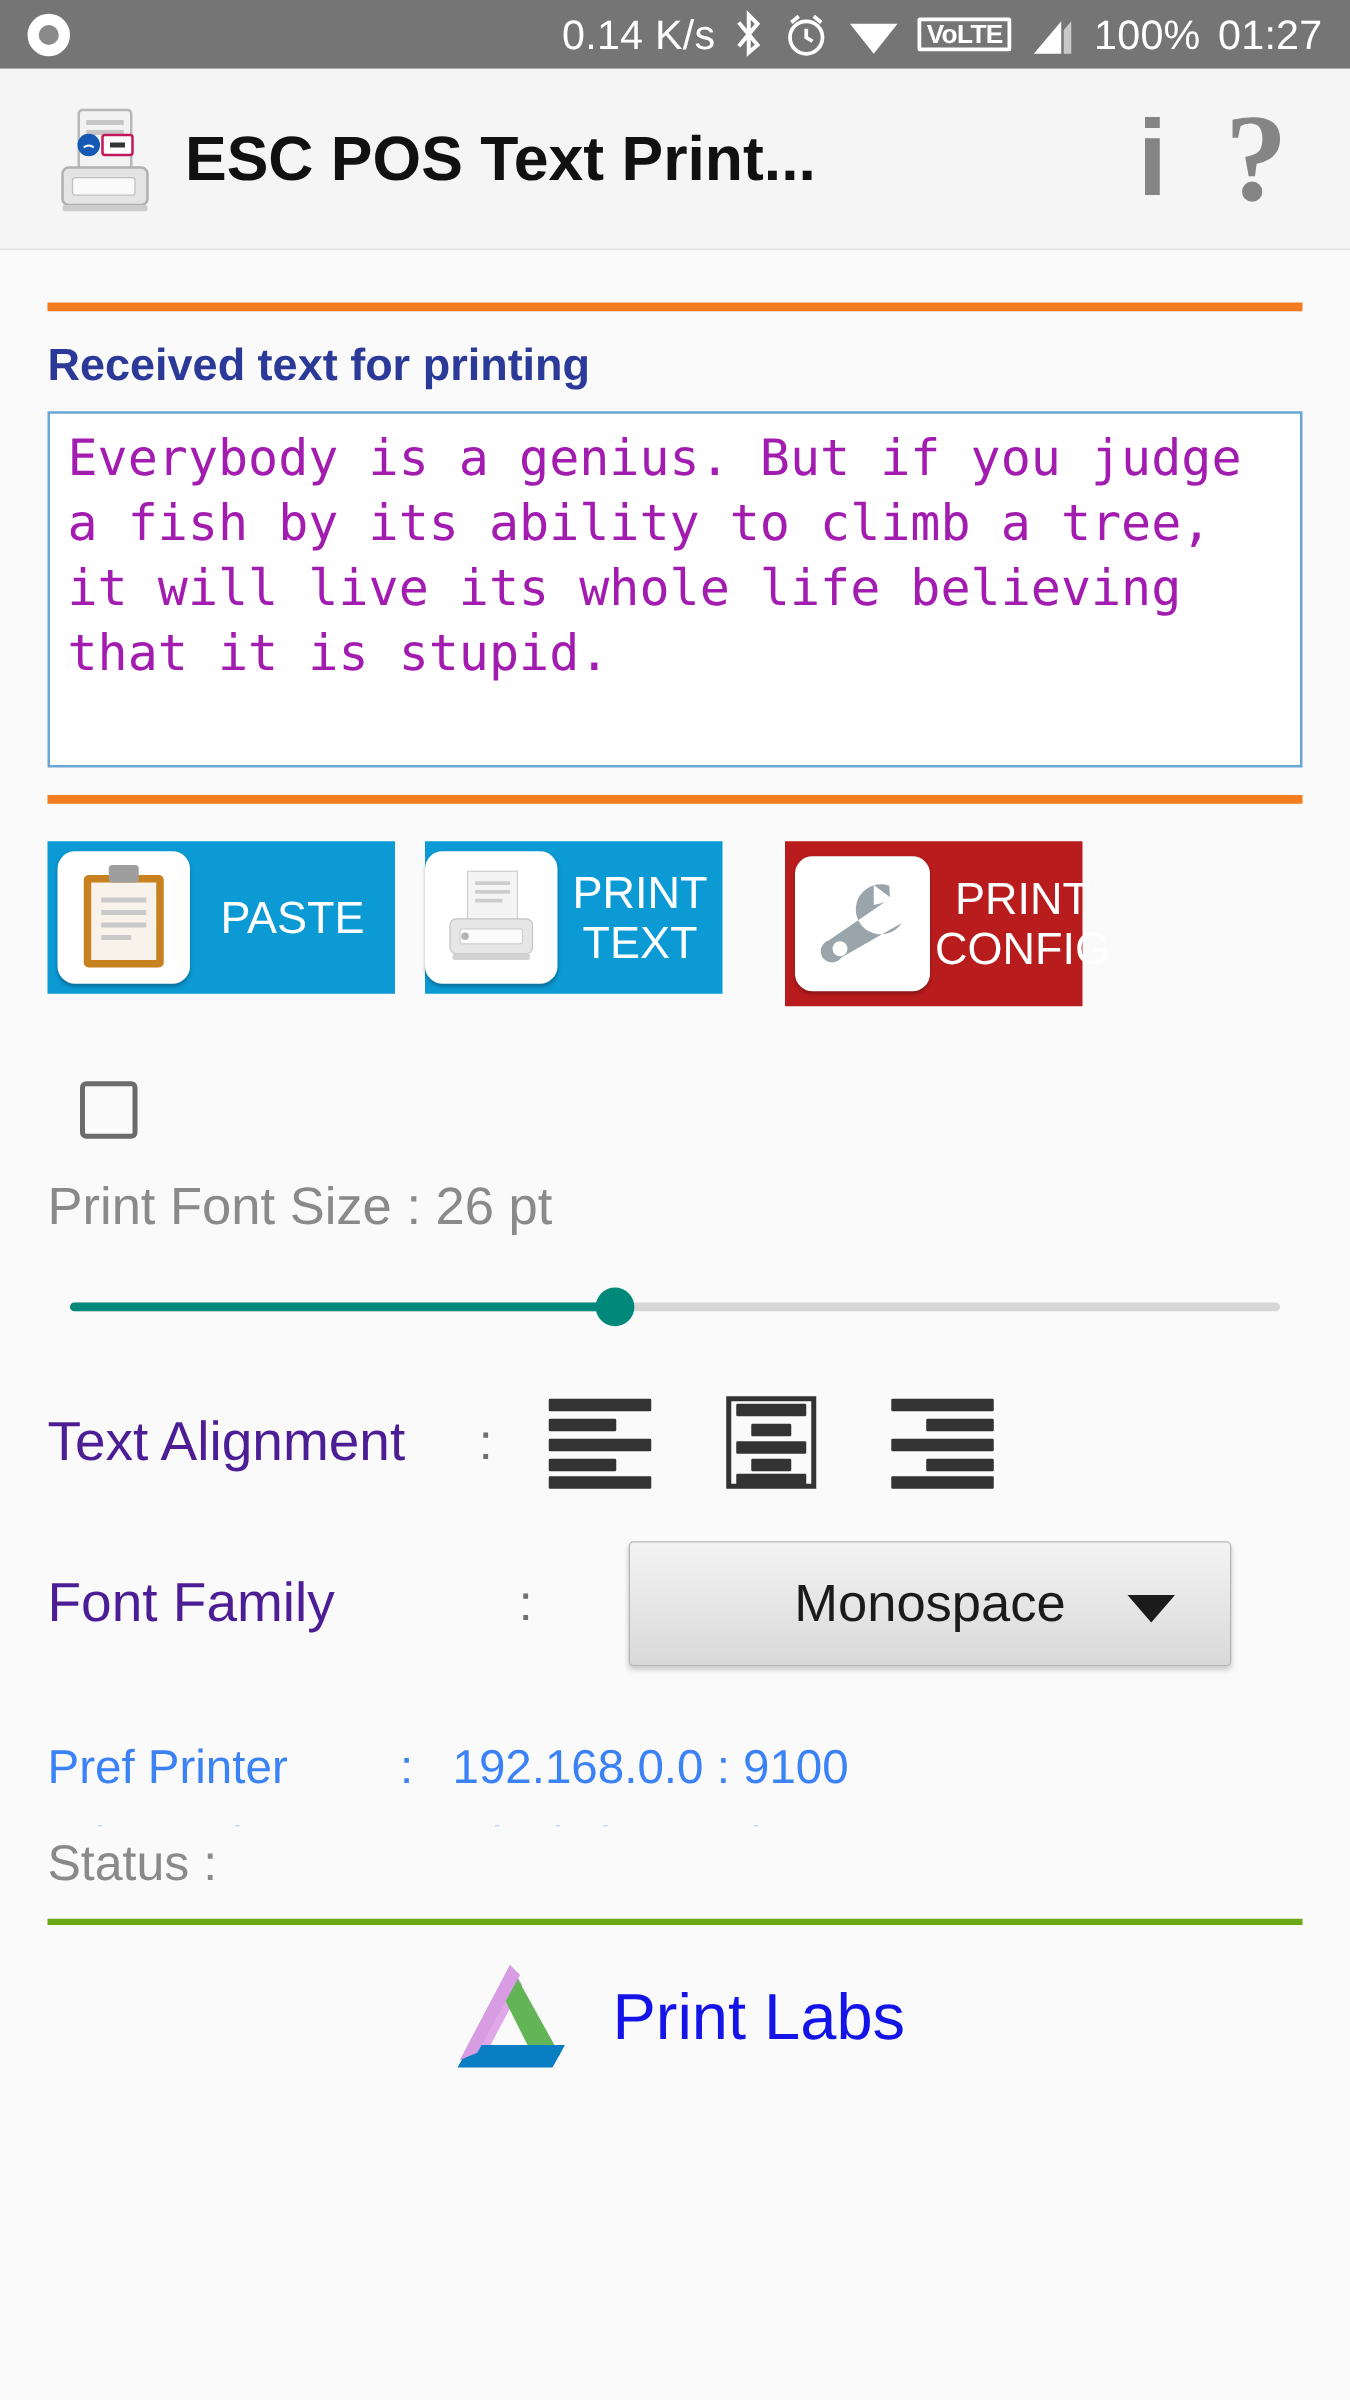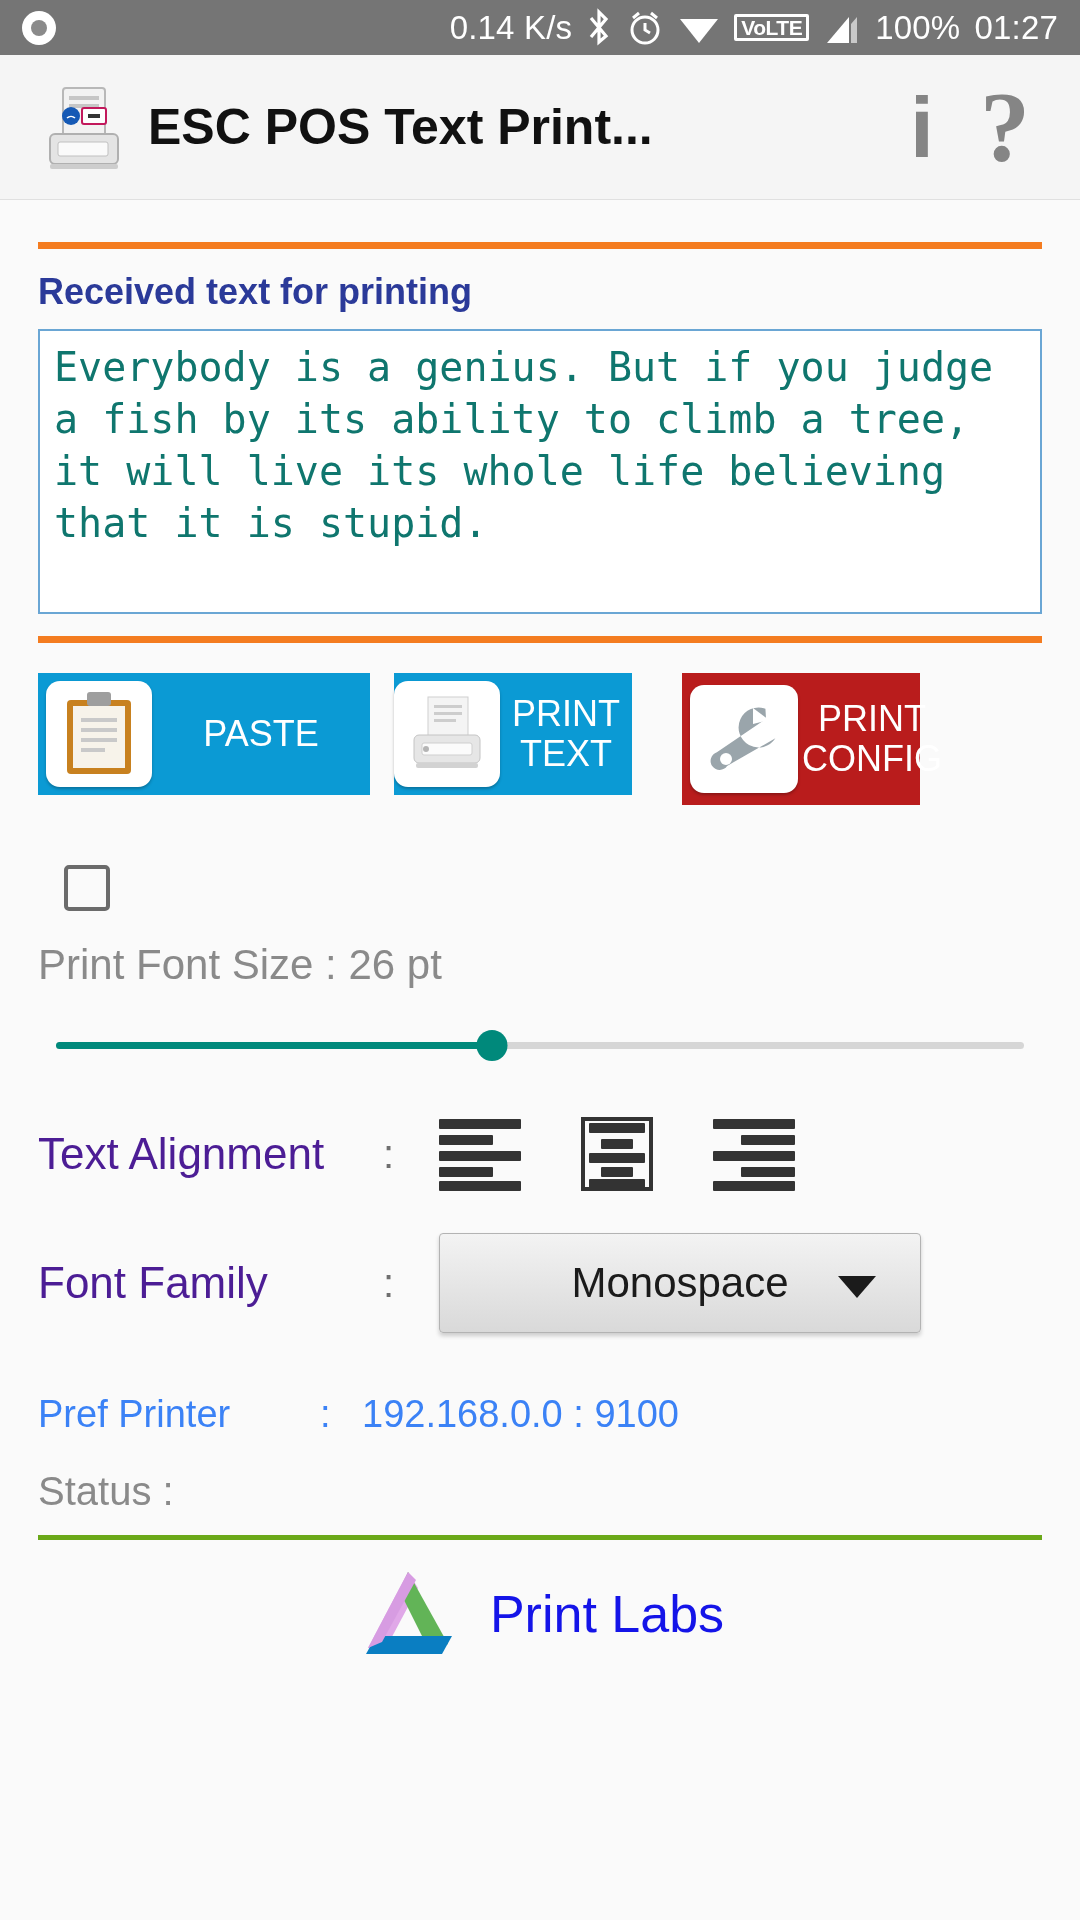--- a/index.html
+++ b/index.html
@@ -72,31 +72,31 @@
   .textbox {
     margin: 16px 38px 0 38px;
     border: 2px solid #6aa6d4;
     background: #ffffff;
     padding: 10px 14px 14px 14px;
     height: 285px;
     overflow: hidden;
   }
   .textbox-text {
     font-family: "DejaVu Sans Mono", monospace;
-    font-size: 40px; line-height: 52px; color: #0f766e;
+    font-size: 40px; line-height: 52px; color: #a21caf;
     white-space: pre-wrap;
   }
 
   
   .btnrow { display: flex; align-items: flex-start; margin: 30px 0 0 38px; }
   .btn {
     display: flex; align-items: center;
     color: #fff; border: 0; cursor: pointer;
   }
-  .btn-paste { background: #0b9ad4; width: 332px; height: 122px; padding-left: 8px; }
+  .btn-paste { background: #0b9ad4; width: 278px; height: 122px; padding-left: 8px; }
   .btn-print { background: #0b9ad4; width: 238px; height: 122px; margin-left: 24px; padding-left: 0;}
   .btn-config { background: #b91c1c; width: 238px; height: 132px; margin-left: 50px; padding-left: 8px;}
   .btn-tile {
     width: 106px; height: 106px; flex: none;
     background: #fff; border-radius: 14px;
     box-shadow: 0 2px 3px rgba(0,0,0,.25);
     display: flex; align-items: center; justify-content: center;
     position: relative; overflow: hidden;
   }
   .btn-label {
@@ -139,21 +139,21 @@
   
   .align-row { display: flex; align-items: center; margin: 52px 0 0 38px; }
   .row-label { font-size: 44px; color: #4c1d95; width: 345px; }
   .row-colon { font-size: 40px; color: #6f6f6f; width: 56px; }
   .align-icons { display: flex; align-items: center; gap: 60px; }
   .align-ico { width: 82px; height: 74px; position: relative; }
   .align-ico span { position:absolute; height: 10px; background: #333; border-radius: 1px; }
   .align-ico.boxed { border: 4px solid #333; padding: 0; width: 72px; height: 74px; }
 
   
-  .font-row { display: flex; align-items: center; margin: 42px 0 0 38px; }
+  .font-row { display: flex; align-items: center; margin: 42px 0 0 38px; gap: 32px; }
   .spinner {
     width: 482px; height: 100px;
     background: linear-gradient(#f3f3f3, #d9d9d9);
     border: 1px solid #b3b3b3; border-radius: 4px;
     box-shadow: 0 3px 4px rgba(0,0,0,.18);
     display: flex; align-items: center; justify-content: center;
     position: relative; margin-left: 0px;
   }
   .spinner-val { font-size: 42px; color: #1b1b1b; }
   .spinner-caret {

